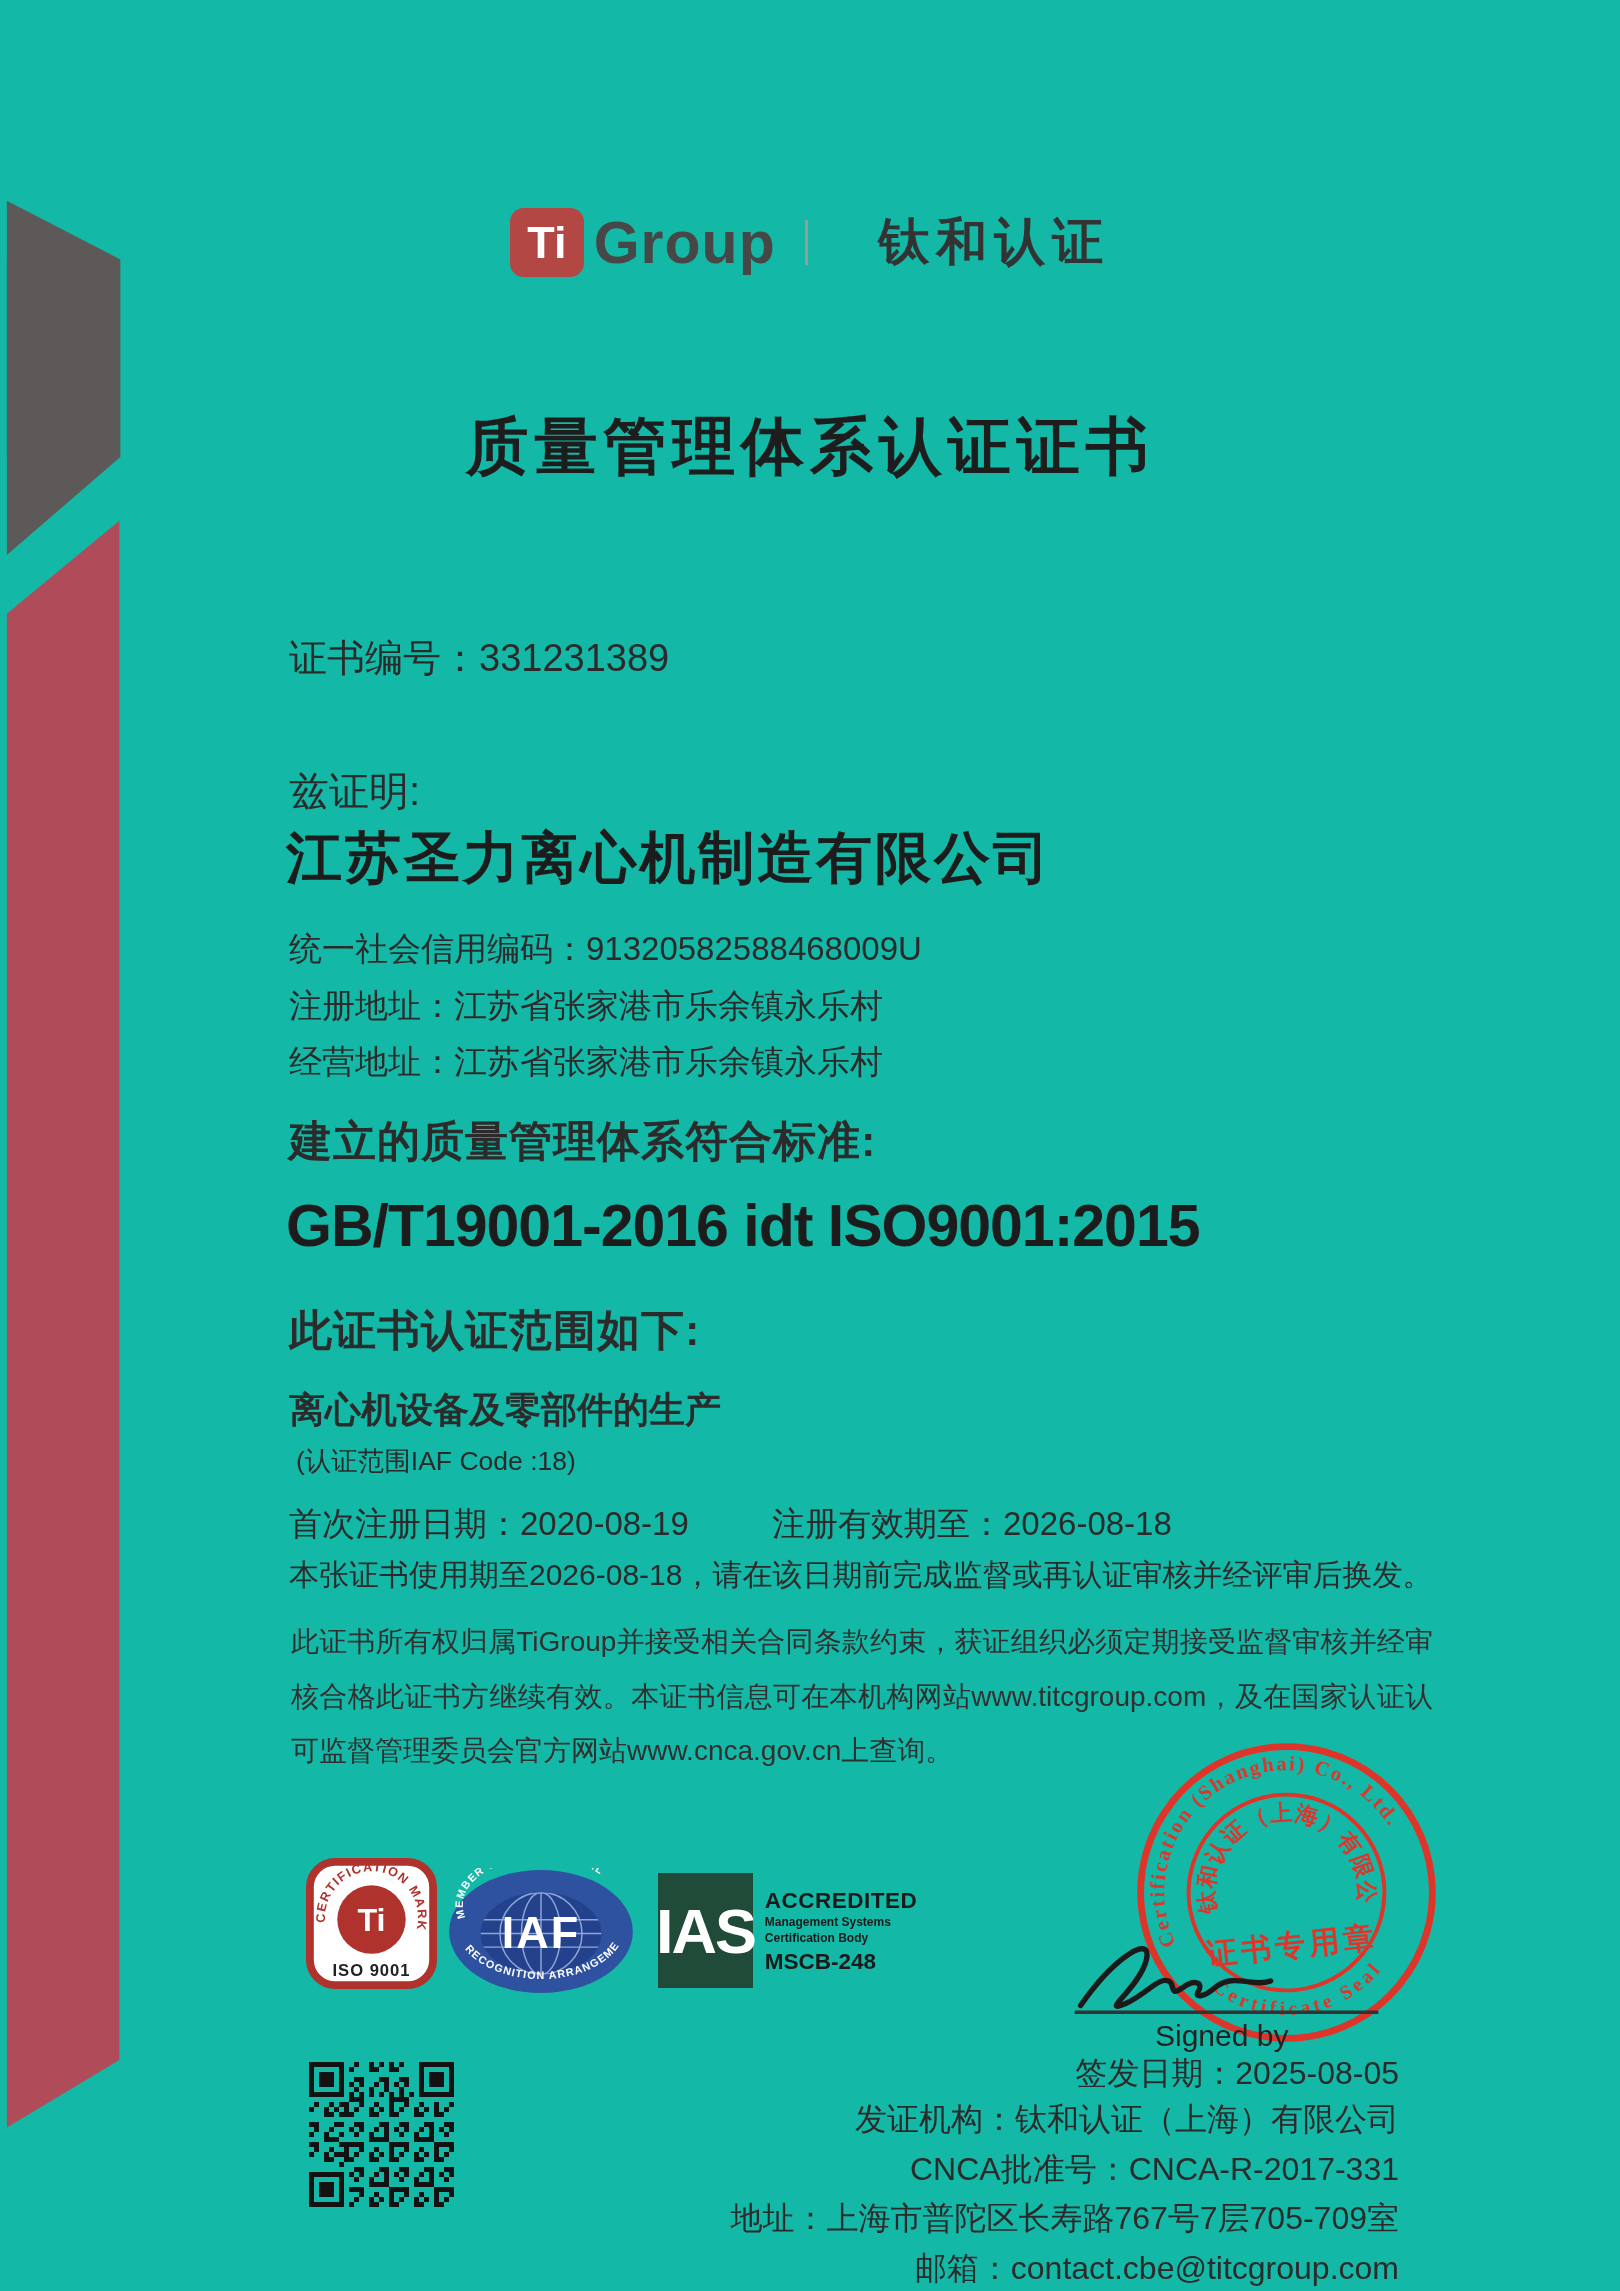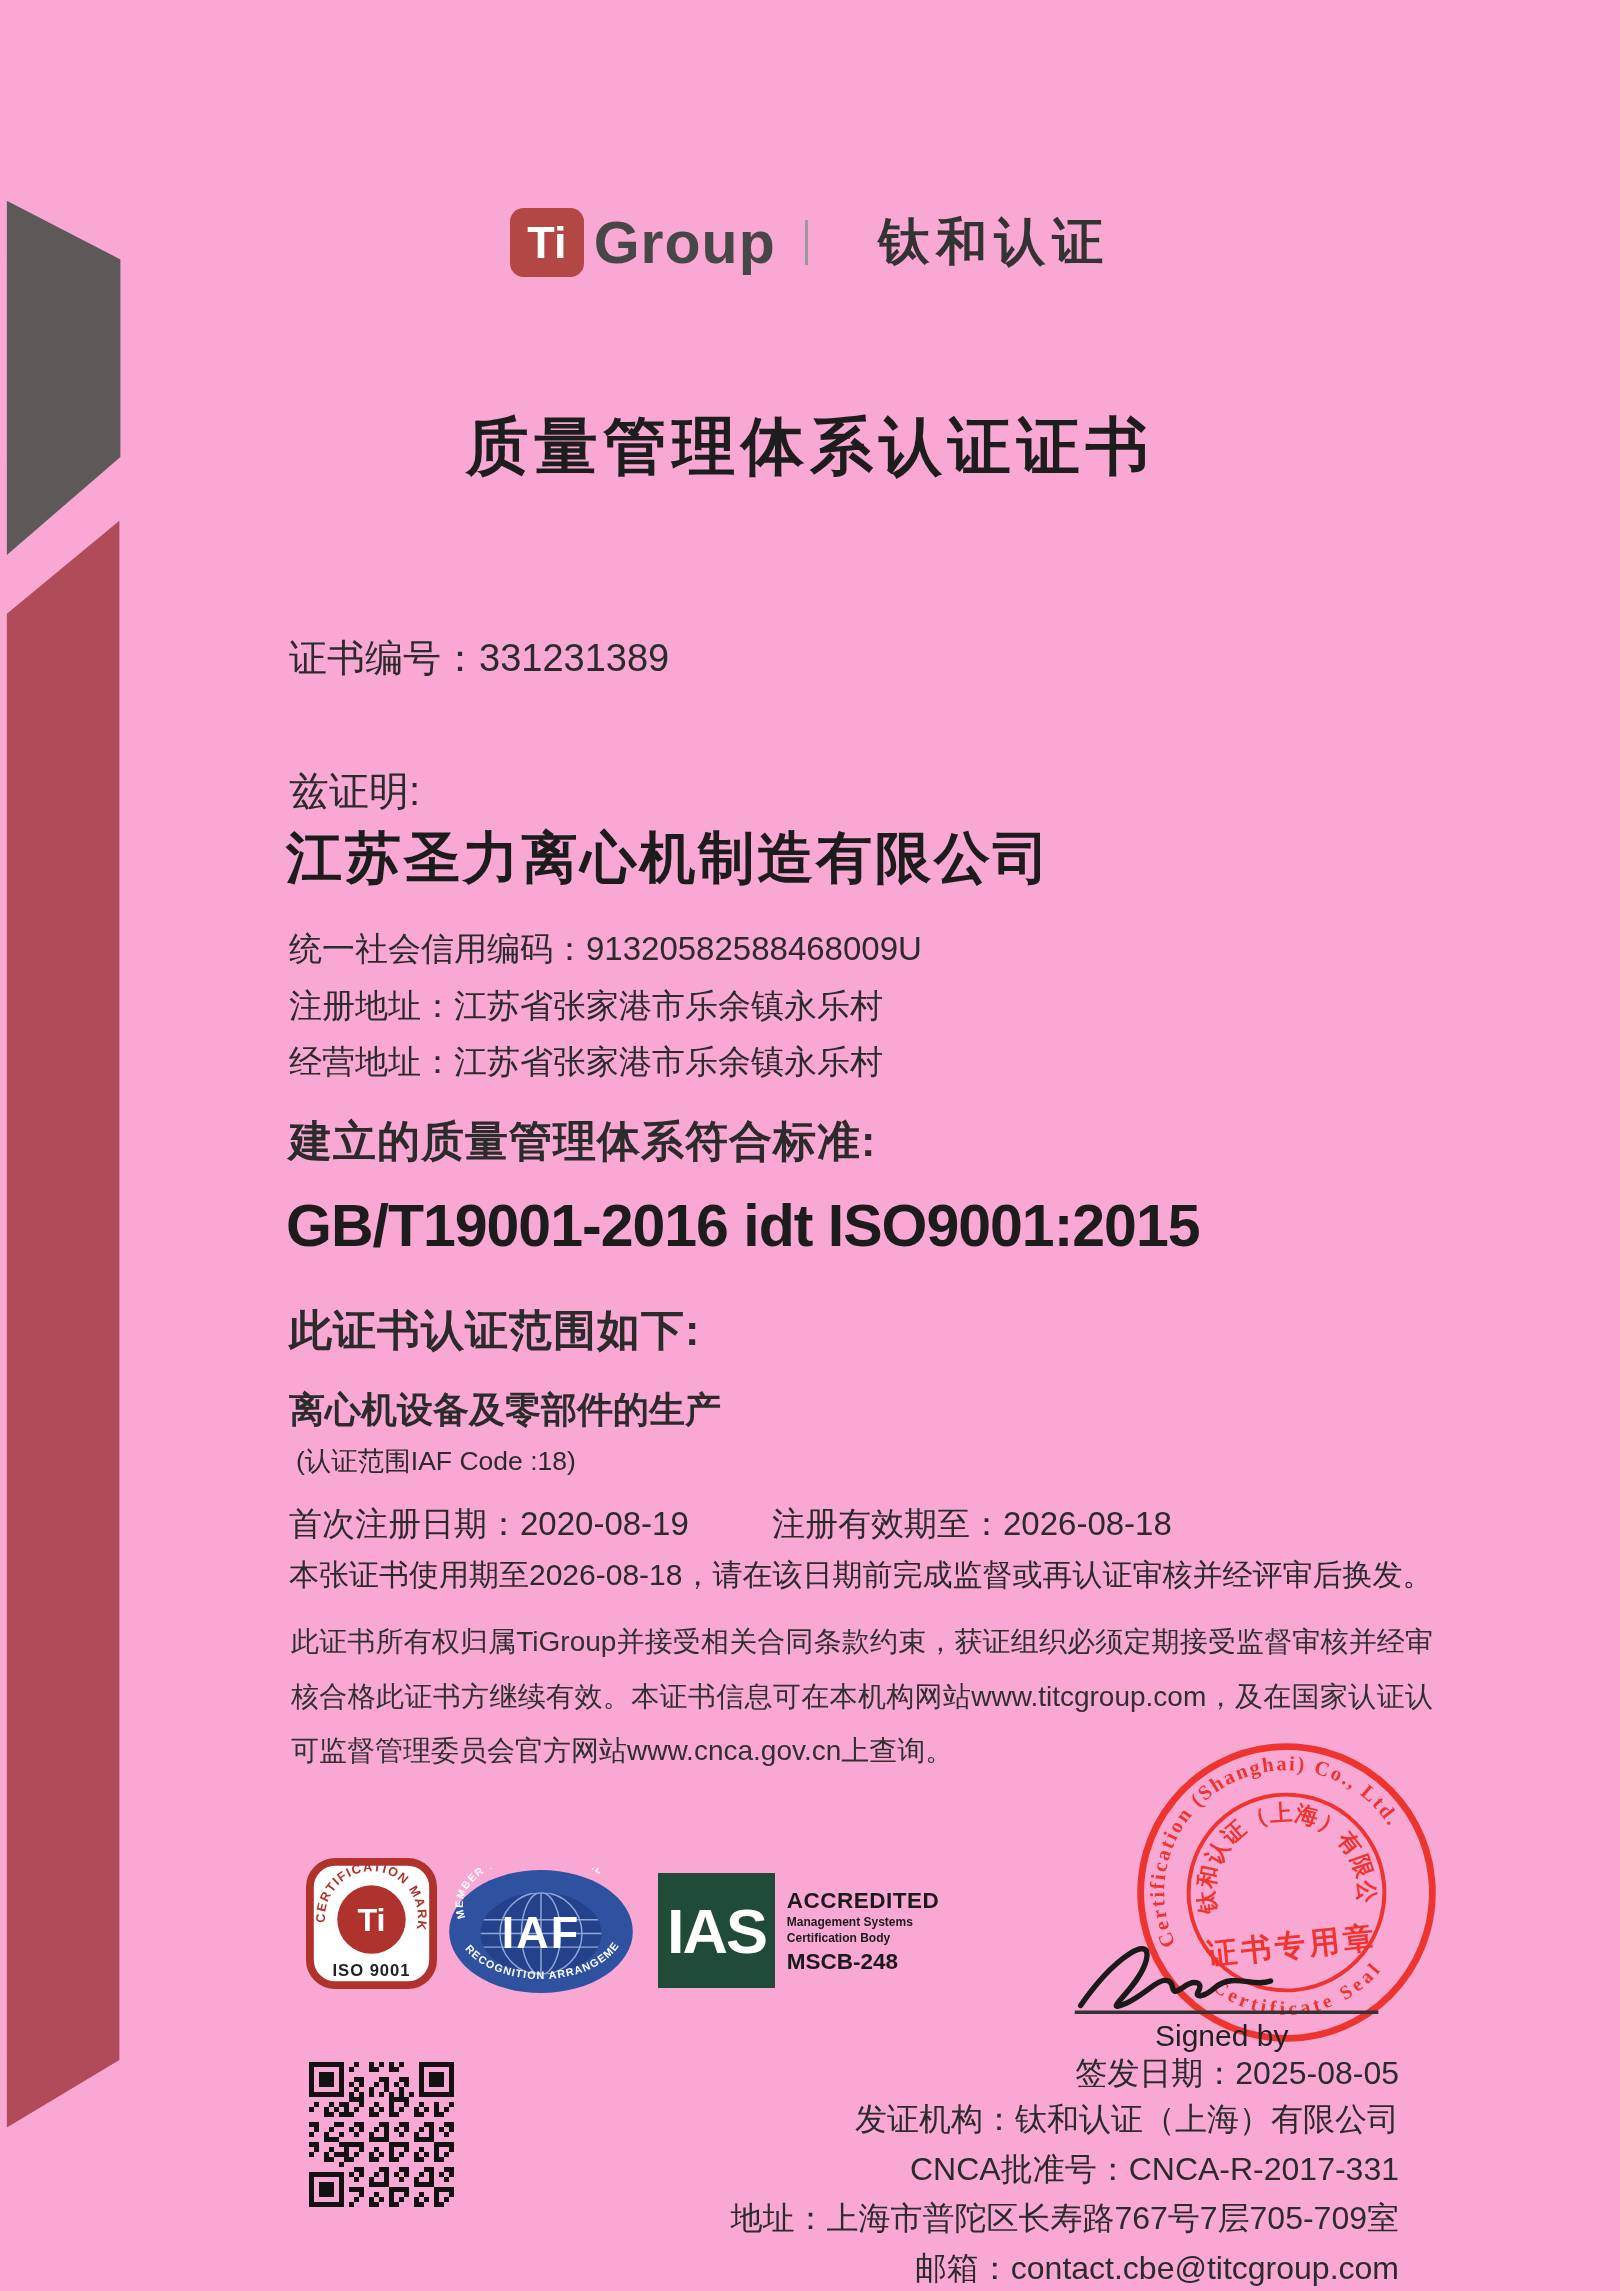--- a/index.html
+++ b/index.html
@@ -1,18 +1,18 @@
 <!DOCTYPE html>
 <html style="--bar_gray: #5d5959; --bar_red: #b04b59; --logo_red: #b24744; --text_dark: #2b2b2b; --seal_red: #ee2c22; --iaf_blue: #2e52a0; --ias_green: #204b38; --timark_red: #b0322d;"><head>
 <meta charset="utf-8">
 <style>
   html,body{margin:0;padding:0;background:#e8e8e8;}
   .page{
     position:relative;width:1620px;height:2292px;margin:0 auto;
-    background:#f9a8d4;overflow:hidden;
+    background:#14b8a6;overflow:hidden;
     font-family:"Liberation Sans","DejaVu Sans",sans-serif;
     color:var(--text_dark,#2b2b2b);
   }
   .abs{position:absolute;white-space:nowrap;}
   
   .brand{position:absolute;top:208px;left:0;right:0;display:flex;justify-content:center;align-items:center;gap:9.8px;}
   .ti-box{width:74px;height:69px;border-radius:13.7px;background:var(--logo_red,#b24744);
     display:flex;align-items:center;justify-content:center;color:#fff;font-size:45px;font-weight:700;}
   .brand .group{font-size:59px;font-weight:700;color:#474747;letter-spacing:1px;}
   .brand .vdiv{width:2.9px;height:45px;background:#9a9a9a;margin:0 15.7px 0 19.6px;}
@@ -36,21 +36,21 @@
   #validUntil{top:1502px;left:772px;font-size:33px;}
   #usageNote{top:1555px;left:289px;font-size:30px;}
   #legal{top:1615px;left:291px;width:1142px;font-size:28px;line-height:1.95;
     white-space:normal;text-align:justify;color:#303030;}
   
   .fline{position:absolute;right:221px;font-size:32px;text-align:center;}
   #fIssue{top:2052px;} #fIssuer{top:2098px;} #fCnca{top:2148px;} #fAddr{top:2197px;} #fMail{top:2247px;}
   #signedBy{top:2019px;left:1155px;font-size:30px;color:#222;}
   
   .ias-wrap{position:absolute;top:1873px;left:658px;display:flex;align-items:flex-start;gap:11.8px;}
-  .ias-sq{width:117px;height:115px;background:var(--ias_green,#204b38);display:flex;align-items:center;justify-content:center;
+  .ias-sq{width:95px;height:115px;background:var(--ias_green,#204b38);display:flex;align-items:center;justify-content:center;
     color:#fff;font-size:63px;font-weight:800;letter-spacing:-2px;}
   .ias-txt{padding-top:15.7px;line-height:1.1;color:#1a1a1a;}
   .ias-txt .b1{font-size:22.5px;font-weight:800;letter-spacing:0.5px;}
   .ias-txt .s{font-size:12px;font-weight:600;margin-top:2.9px;}
   .ias-txt .b2{font-size:22.5px;font-weight:800;margin-top:4.9px;}
   svg text{font-family:"Liberation Sans","DejaVu Sans",sans-serif;}
   .serif{font-family:"Liberation Serif","DejaVu Serif",serif;}
 </style>
 </head>
 <body>

